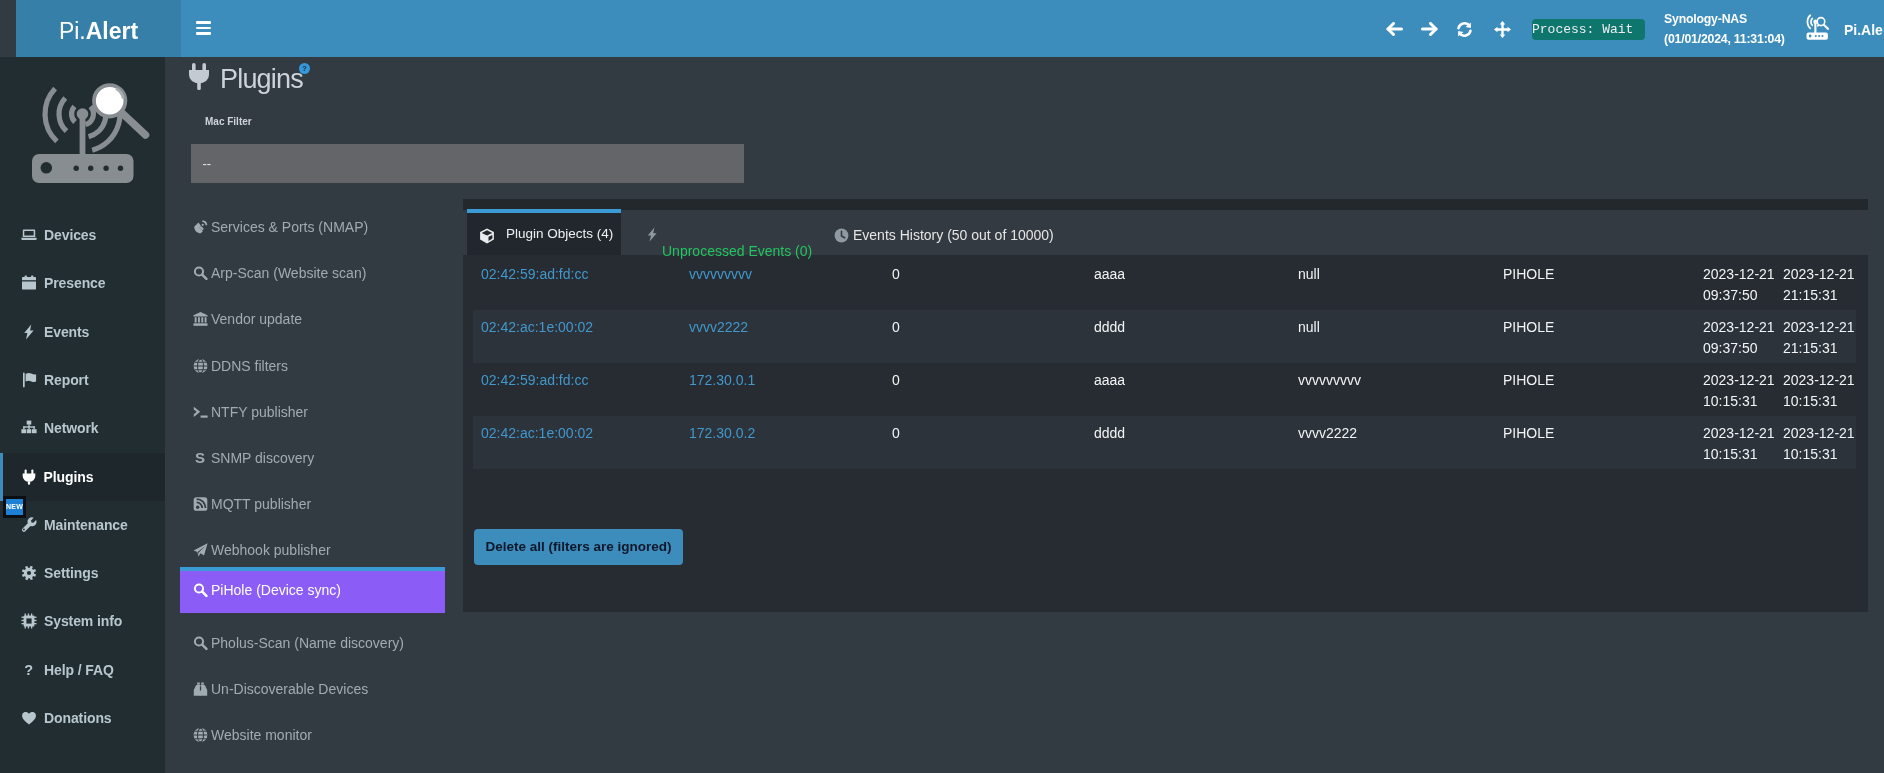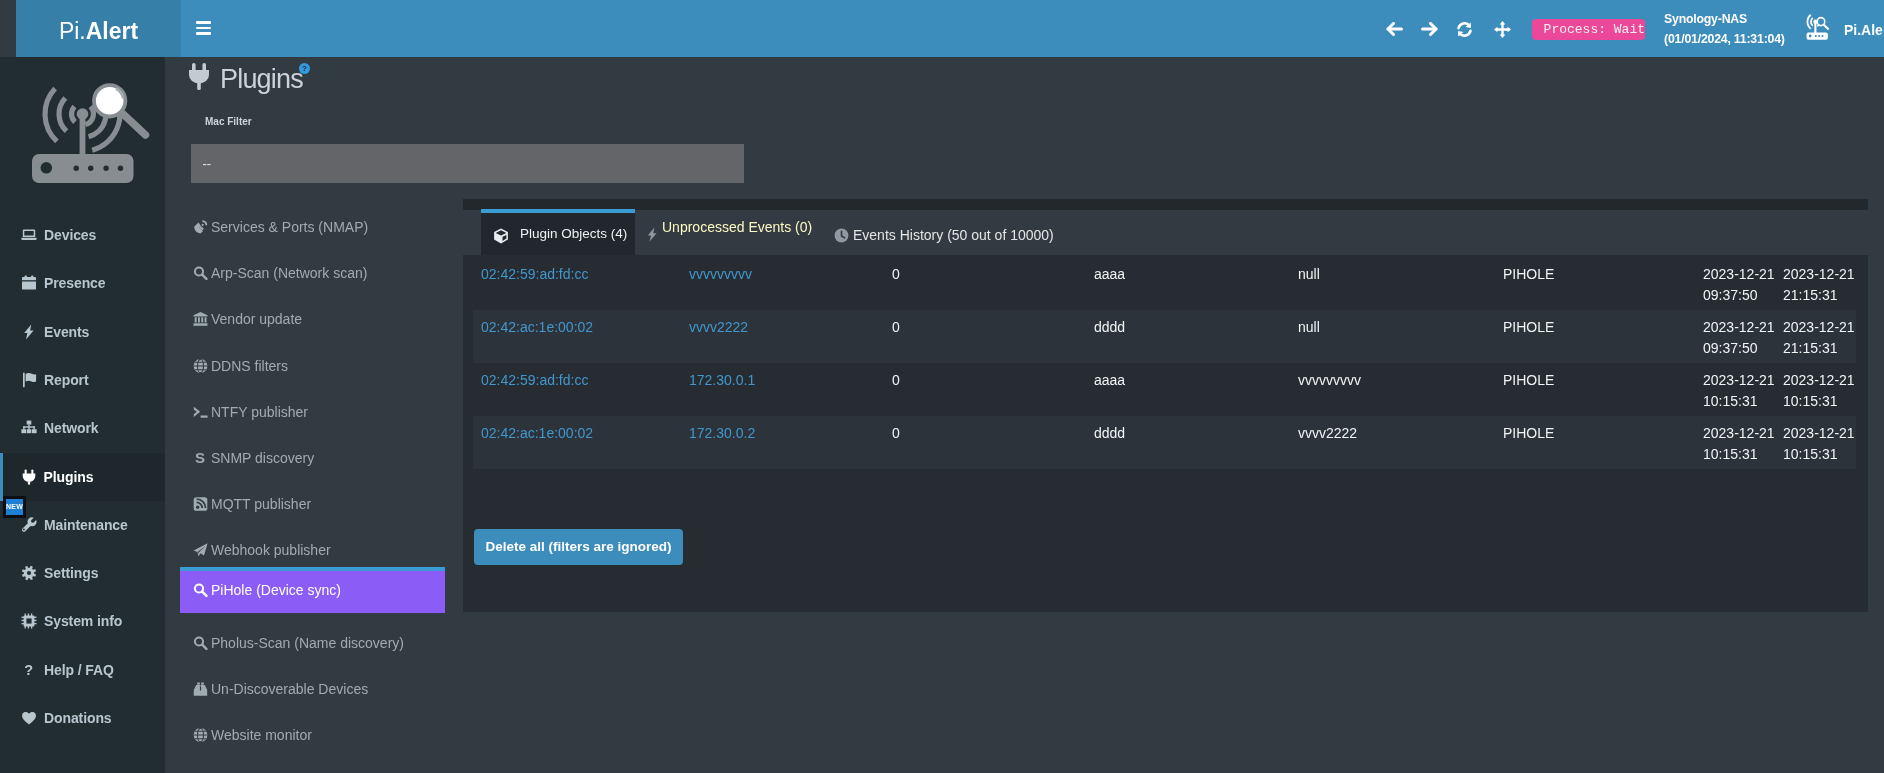--- a/index.html
+++ b/index.html
@@ -3,21 +3,21 @@
 <meta charset="utf-8">
 <style>
 * { margin:0; padding:0; box-sizing:border-box; }
 html,body { width:1884px; height:773px; background:#333b42; font-family:"Liberation Sans", sans-serif; overflow:hidden; }
 .abs { position:absolute; }
 
 #hdr { position:absolute; left:0; top:0; width:1884px; height:57px; background:#3c8dbc;margin-left:16px; }
 #logo { position:absolute; left:0; top:0; width:165px; height:57px; background:#367fa9; color:#fff; font-size:23px; line-height:62px; text-align:center; }
 #logo b { font-weight:bold; }
 .hamb { position:absolute; left:180px; background:#fff; width:15px; height:2.6px; border-radius:1px; }
-#badge { position:absolute; left:1516px; top:19px; width:113px; height:21px; background:#ec4899; border-radius:4px; color:#eef0f1; font-family:"Liberation Mono", monospace; font-size:13px; line-height:21px; text-align:right; }
+#badge { position:absolute; left:1516px; top:19px; width:113px; height:21px; background:#0f766e; border-radius:4px; color:#eef0f1; font-family:"Liberation Mono", monospace; font-size:13px; line-height:21px; text-align:left; }
 #nas { position:absolute; left:1648px; top:9px; color:#fff; font-size:12.3px; letter-spacing:-0.2px; font-weight:bold; line-height:20px; white-space:nowrap; }
 #hdr-pa { position:absolute; left:1828px; top:0; height:57px; line-height:61px; color:#fff; font-size:14px; font-weight:bold; }
 
 #sb { position:absolute; left:0; top:57px; width:165px; height:716px; background:#222d32; }
 .mi { position:absolute; left:0; width:165px; height:48px; color:#b8c7ce; font-size:14px; letter-spacing:-0.1px; font-weight:600; }
 .mi .ic { position:absolute; left:21px; top:50%; transform:translateY(-50%); width:16px; height:16px; }
 .mi .tx { position:absolute; left:44px; top:50%; transform:translateY(-50%); white-space:nowrap; }
 .mi.act { background:#1e282c; border-left:3.5px solid #3c8dbc; color:#fff; }
 .mi.act .ic { left:17.5px; }
 .mi.act .tx { left:40.5px; }
@@ -33,34 +33,34 @@
 .pl { position:absolute; left:15px; width:265px; height:46.2px; color:#a0abb2; font-size:14px; }
 .pl .ic { position:absolute; left:13px; top:50%; transform:translateY(-50%); width:15px; height:15px; }
 .pl .tx { position:absolute; left:31px; top:50%; transform:translateY(-50%); white-space:nowrap; }
 .pl.act { background:#8b5cf6; border-top:4px solid #3a9bd5; color:#fff; }
 .pl.act .tx { top:47%; }
 .pl.act .ic { top:47%; }
 
 #panel { position:absolute; left:298px; top:142px; width:1405px; height:413px; }
 #pstrip { position:absolute; left:0; top:0; width:1405px; height:11px; background:#23282d; }
 #pnav { position:absolute; left:0; top:11px; width:1405px; height:45px; background:#333a41; }
-#tab1 { position:absolute; left:18px; top:10px; width:154px; height:46px; background:#21272c; border-top:4px solid #3a9bd5; color:#eef1f3; }
+#tab1 { position:absolute; left:4px; top:10px; width:154px; height:46px; background:#21272c; border-top:4px solid #3a9bd5; color:#eef1f3; }
 .tabtx { position:absolute; white-space:nowrap; font-size:14px; }
 #tab1 .tabtx { left:39px; top:0px; height:42px; line-height:42px; font-size:13.5px; color:#eef1f3; }
-#tab2tx { left:199px; top:20px; color:#fef9c3; }
+#tab2tx { left:199px; top:44px; color:#22c55e; }
 #tab3tx { left:390px; top:28px; color:#e5e5e5; }
 #pbody { position:absolute; left:0; top:56px; width:1405px; height:357px; background:#262c31; }
 
 #tbl { position:absolute; left:308px; top:200px; width:1383px; border-collapse:collapse; table-layout:fixed; font-size:14px; }
 #tbl th { background:#2b323a; color:#eef1f3; text-align:left; font-size:14.5px; height:39px; padding:0 0 0 8px; vertical-align:middle; }
 #tbl td { height:53px; vertical-align:top; padding:7px 0 0 8px; color:#f2f4f5; line-height:21px; }
 #tbl th.ctr { text-align:center; padding-left:0; }
 #tbl tr.even td { background:#2c333b; }
 #tbl a { color:#4297cc; text-decoration:none; }
-#delbtn { position:absolute; left:309px; top:472px; width:209px; height:36px; background:#3c8dbc; border-radius:4px; color:#ffffff; font-size:13.5px; font-weight:bold; text-align:center; line-height:36px; }
+#delbtn { position:absolute; left:309px; top:472px; width:209px; height:36px; background:#3c8dbc; border-radius:4px; color:#0f172a; font-size:13.5px; font-weight:bold; text-align:center; line-height:36px; }
 #ftext { position:absolute; left:309px; top:531px; font-size:13.2px; font-weight:600; color:#f0f3f5; }
 #ftext a { color:#4297cc; font-weight:600; text-decoration:none; }
 </style>
 </head>
 <body>
 <div id="content">
   <div id="h1row">
     <svg class="abs" style="left:0;top:0" width="22" height="31" viewBox="0 0 22 31">
         <g fill="#c3cad1">
           <rect x="4" y="0" width="3.6" height="9" rx="1.8"></rect>
@@ -86,21 +86,21 @@
         </svg>
         <div class="tx">Services &amp; Ports (NMAP)</div>
       </div>
   <div class="pl" style="top:193.2px">
         <svg class="ic" viewBox="0 0 15 15" width="15" height="15">
           <g>
             <circle cx="6" cy="6" r="4.1" fill="none" stroke="#a0abb2" stroke-width="2"></circle>
             <line x1="9.2" y1="9.2" x2="13.4" y2="13.4" stroke="#a0abb2" stroke-width="2.5" stroke-linecap="round"></line>
           </g>
         </svg>
-        <div class="tx">Arp-Scan (Network scan)</div>
+        <div class="tx">Arp-Scan (Website scan)</div>
       </div>
   <div class="pl" style="top:239.4px">
         <svg class="ic" viewBox="0 0 15 15" width="15" height="15">
           <g fill="#a0abb2">
             <path d="M7.5 0.6 L14.5 3.8 V5 H0.5 V3.8 Z"></path>
             <rect x="1.7" y="5.8" width="1.9" height="5.2"></rect>
             <rect x="5" y="5.8" width="1.9" height="5.2"></rect>
             <rect x="8.3" y="5.8" width="1.9" height="5.2"></rect>
             <rect x="11.6" y="5.8" width="1.9" height="5.2"></rect>
             <rect x="0.5" y="11.8" width="14" height="2.5"></rect>

